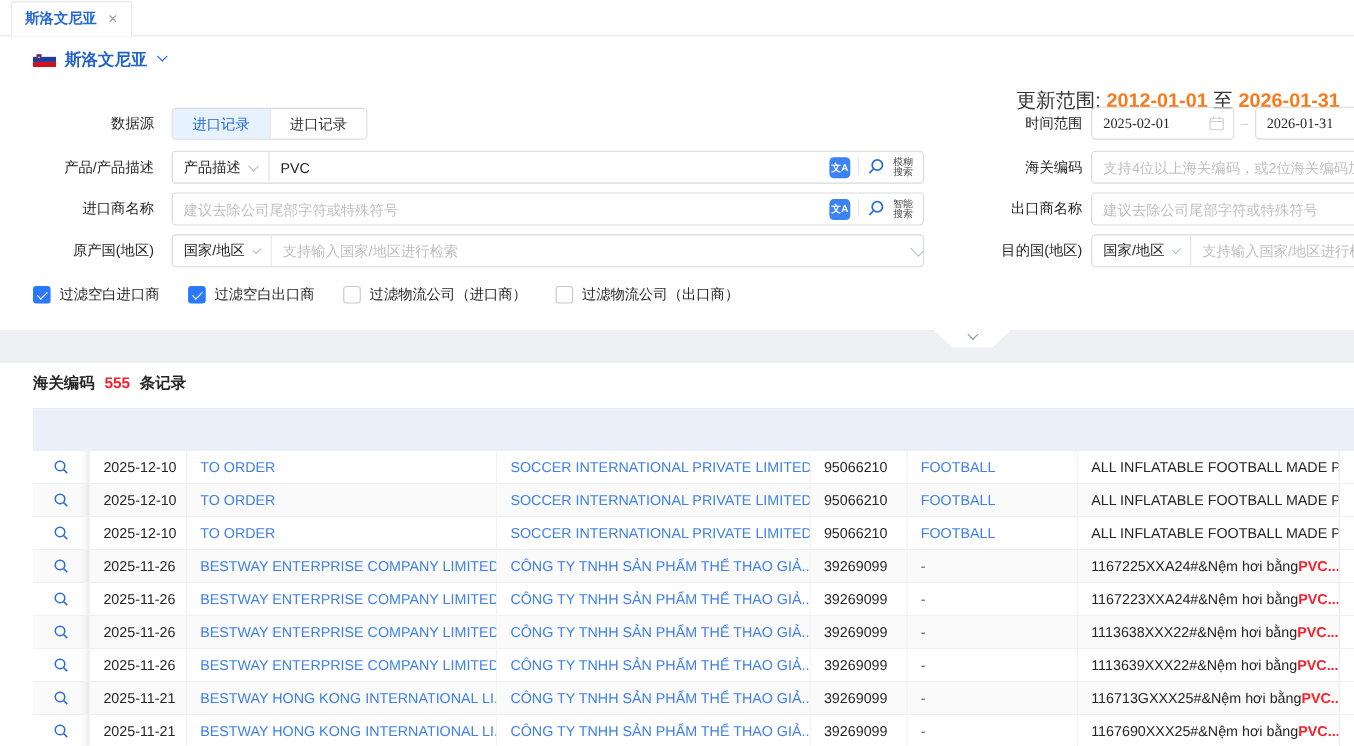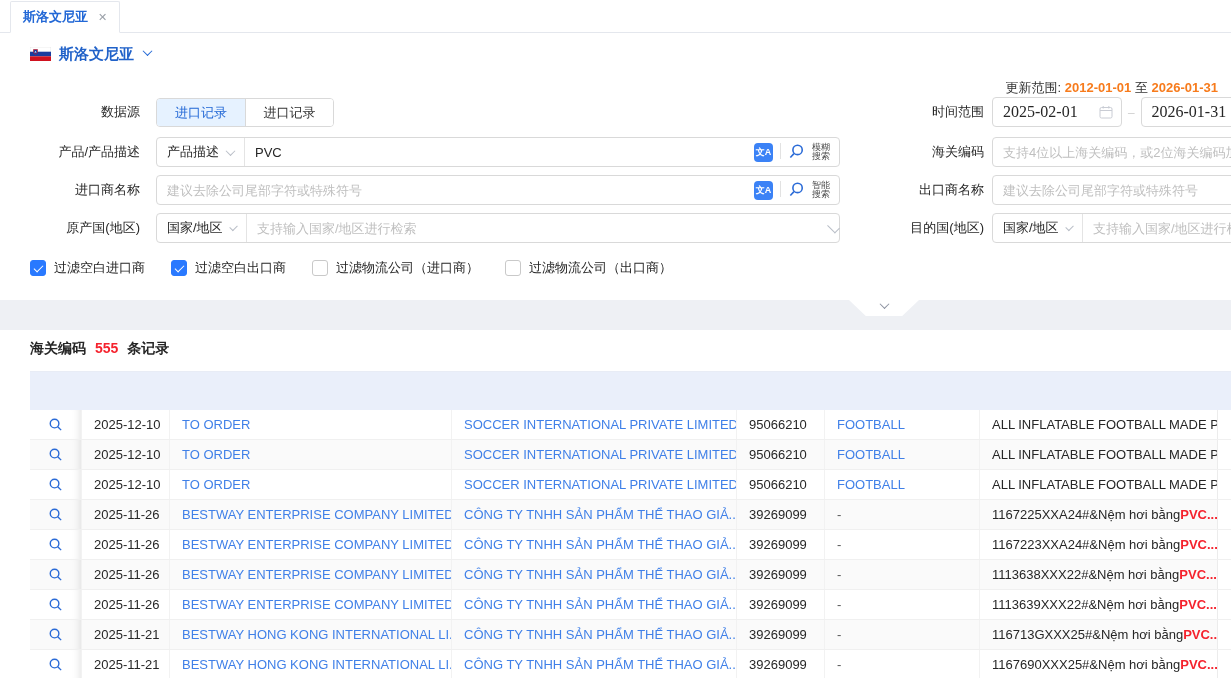--- a/index.html
+++ b/index.html
@@ -15,21 +15,21 @@
 
   
   .country-header { height:42px; display:flex; align-items:center; gap:8px; padding-left:30px; }
   .country-name { color:#2162c9; font-size:15px; font-weight:bold; }
   .chev { display:inline-block; width:7px; height:7px; border-right:1.6px solid currentColor; border-bottom:1.6px solid currentColor; transform:rotate(45deg) translate(-1px,-1px); }
   .chev-blue { color:#2368d6; margin-left:2px; margin-top:-3px; }
   .chev-gray { color:#b9bec7; }
 
   
   .filter-panel { position:relative; height:225px; background:#fff; }
-  .update-range { position:absolute; top:4px; right:13px; font-size:13px; color:#333; white-space:nowrap; }
+  .update-range { position:absolute; top:4px; right:13px; font-size:18px; color:#333; white-space:nowrap; }
   .update-range b { color:#f77b1c; }
   .frow { position:absolute; left:0; right:0; height:30px; display:flex; align-items:center; }
   .flabel { width:150px; text-align:right; padding-right:10px; flex:none; color:#262626; }
   .rgroup { position:absolute; left:840px; display:flex; align-items:center; }
   .rlabel { width:152px; text-align:right; padding-right:8px; flex:none; color:#262626; }
 
   .seg { display:flex; border:1px solid #d9d9d9; border-radius:4px; overflow:hidden; height:29px; }
   .seg-btn { width:88px; text-align:center; line-height:27px; background:#fff; cursor:pointer; color:#333; }
   .seg-btn + .seg-btn { border-left:1px solid #d9d9d9; }
   .seg-btn.active { background:#e6f2ff; color:#2368d6; }
@@ -39,21 +39,21 @@
   .sel { display:flex; align-items:center; gap:8px; padding:0 10px; height:100%; border-right:1px solid #e4e4e4; flex:none; cursor:pointer; white-space:nowrap; }
   .inp { border:none; outline:none; flex:1; min-width:20px; height:100%; padding:0 10px; font-size:13px; font-family:inherit; color:#262626; background:transparent; }
   .inp::placeholder { color:#bfbfbf; }
   .plain-input { border:1px solid #d9d9d9; border-radius:4px; height:30px; padding:0 10px; font-size:13px; font-family:inherit; color:#262626; outline:none; }
   .plain-input::placeholder { color:#bfbfbf; }
   .icon-cluster { display:flex; align-items:flex-start; gap:7px; padding:0 9px 0 4px; flex:none; cursor:pointer; }
   .trans-icon { width:19px; height:19px; border-radius:4px; background:#3b82f6; color:#fff; font-size:9px; display:flex; align-items:center; justify-content:center; font-weight:bold; letter-spacing:0; }
   .vdiv { width:1px; height:16px; background:#e2e2e2; }
   .stack-txt { font-size:9px; line-height:9.5px; color:#4a4a4a; white-space:nowrap; }
   .date-inp { width:130px; display:flex; align-items:center; border:1px solid #d9d9d9; border-radius:4px; height:30px; padding:0 8px 0 10px; gap:6px; }
-  .date-inp input { border:none; outline:none; flex:1; font-size:16px; font-family:inherit; color:#262626; min-width:10px; }
+  .date-inp input { border:none; outline:none; flex:1; font-size:13px; font-family:inherit; color:#262626; min-width:10px; }
   .date-sep { color:#bfbfbf; margin:0 6px; }
   .sel-chev-pad { margin-left:auto; padding-right:10px; }
 
   
   .cb-row { position:absolute; left:30px; display:flex; align-items:center; }
   .cb-item { display:flex; align-items:center; gap:8px; margin-right:26px; cursor:pointer; }
   .cb-box { width:16px; height:16px; border-radius:3px; border:1px solid #c9c9c9; background:#fff; position:relative; flex:none; }
   .cb-box.checked { background:#2979ff; border-color:#2979ff; }
   .cb-box.checked::after { content:""; position:absolute; left:5px; top:1.5px; width:4px; height:8px;
     border-right:1.8px solid #fff; border-bottom:1.8px solid #fff; transform:rotate(45deg); }

